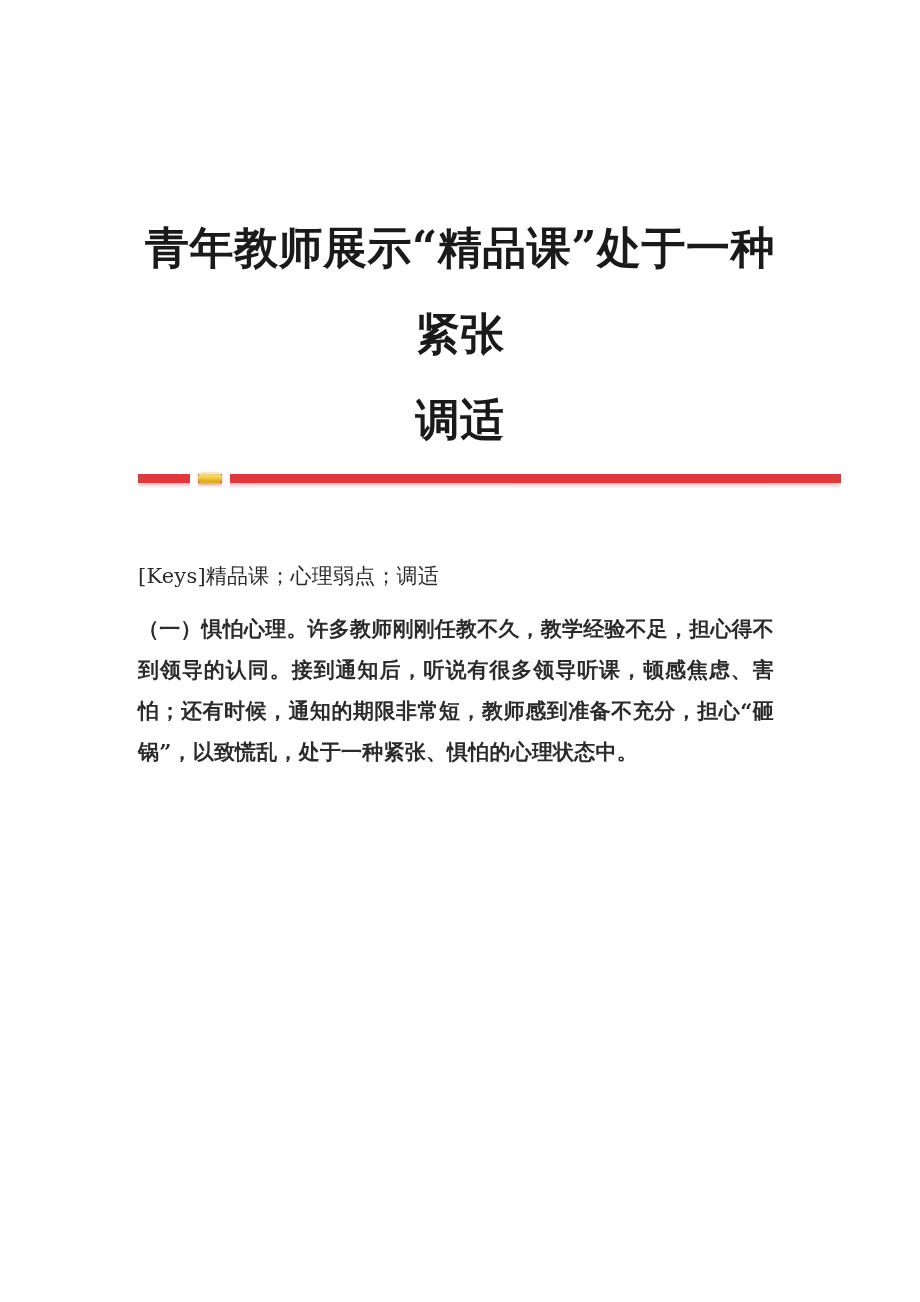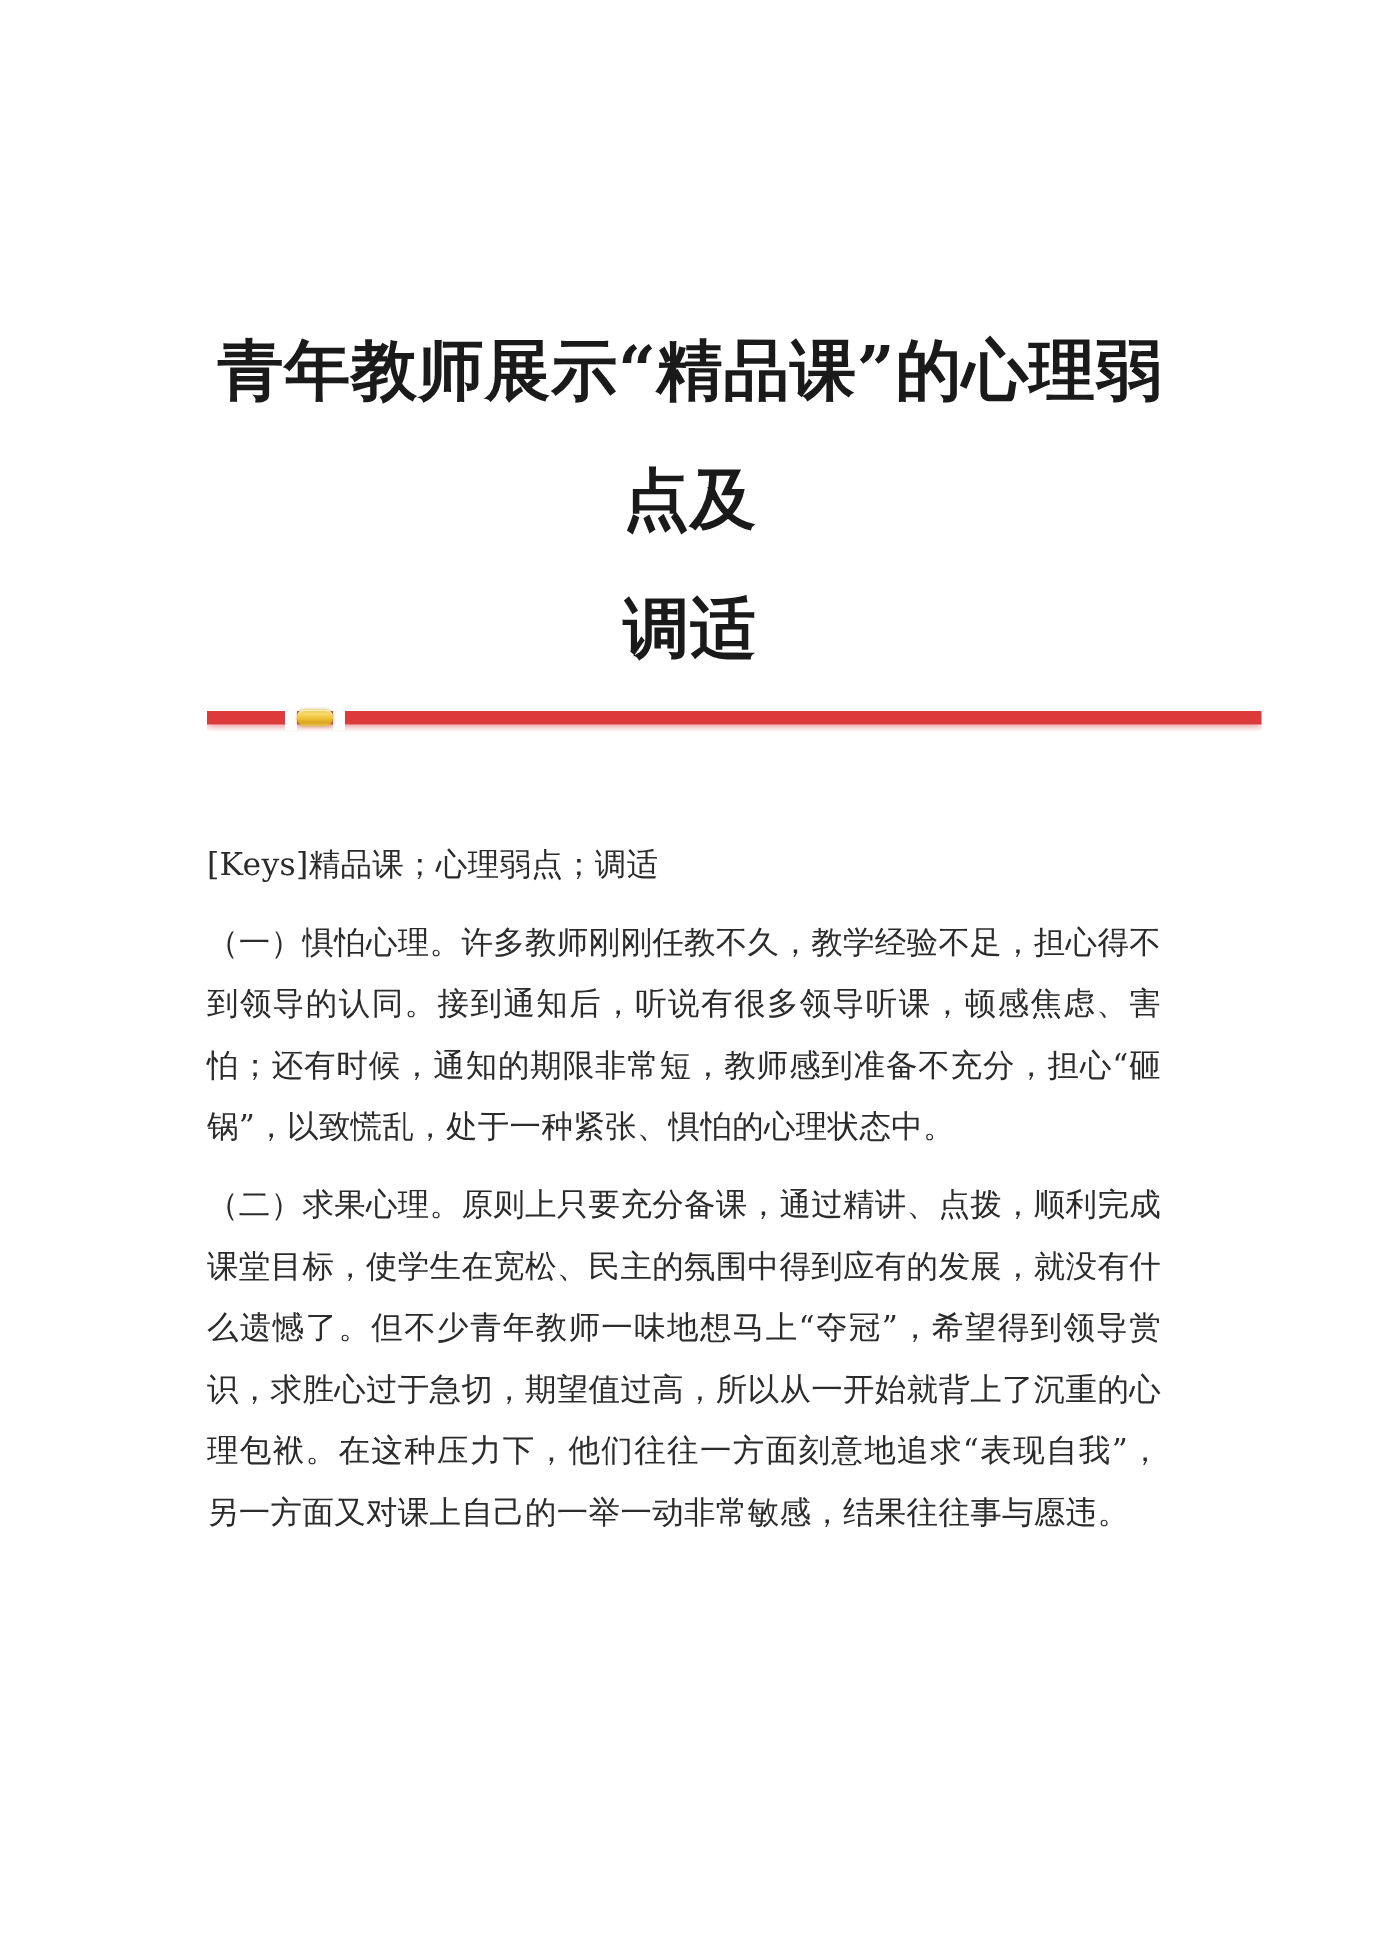--- a/index.html
+++ b/index.html
@@ -110,42 +110,41 @@
     font-size: 21px;
     line-height: 41px;
     color: #2b2b2b;
     margin: 0;
     text-align: justify;
     text-justify: inter-character;
     letter-spacing: 0.2px;
   }
   .line-keys { margin-bottom: 11px; }
   .heading   { margin-bottom: 11px; }
-  .para      { margin-bottom: 11px; }
+  .para      { margin-bottom: 11px; font-weight: bold; }
   .para:last-child { margin-bottom: 0; }
 </style>
 </head>
 <body>
 
 <div class="page">
 
   <div class="title-block">
-    <h1 class="doc-title">青年教师展示“精品课”的心理弱点及
+    <h1 class="doc-title">青年教师展示“精品课”处于一种紧张
 调适</h1>
   </div>
 
   <div class="divider-wrap">
     <div class="divider-bar"></div>
     <div class="divider-gap left"></div>
     <div class="divider-gap right"></div>
     <div class="divider-jewel"></div>
   </div>
 
   <div class="content">
     <p class="line-keys">[Keys]精品课；心理弱点；调适</p>
 
 
     <p class="para">（一）惧怕心理。许多教师刚刚任教不久，教学经验不足，担心得不到领导的认同。接到通知后，听说有很多领导听课，顿感焦虑、害怕；还有时候，通知的期限非常短，教师感到准备不充分，担心“砸锅”，以致慌乱，处于一种紧张、惧怕的心理状态中。</p>
 
-    <p class="para">（二）求果心理。原则上只要充分备课，通过精讲、点拨，顺利完成课堂目标，使学生在宽松、民主的氛围中得到应有的发展，就没有什么遗憾了。但不少青年教师一味地想马上“夺冠”，希望得到领导赏识，求胜心过于急切，期望值过高，所以从一开始就背上了沉重的心理包袱。在这种压力下，他们往往一方面刻意地追求“表现自我”，另一方面又对课上自己的一举一动非常敏感，结果往往事与愿违。</p>
   </div>
 
 </div>
 
 </body></html>

